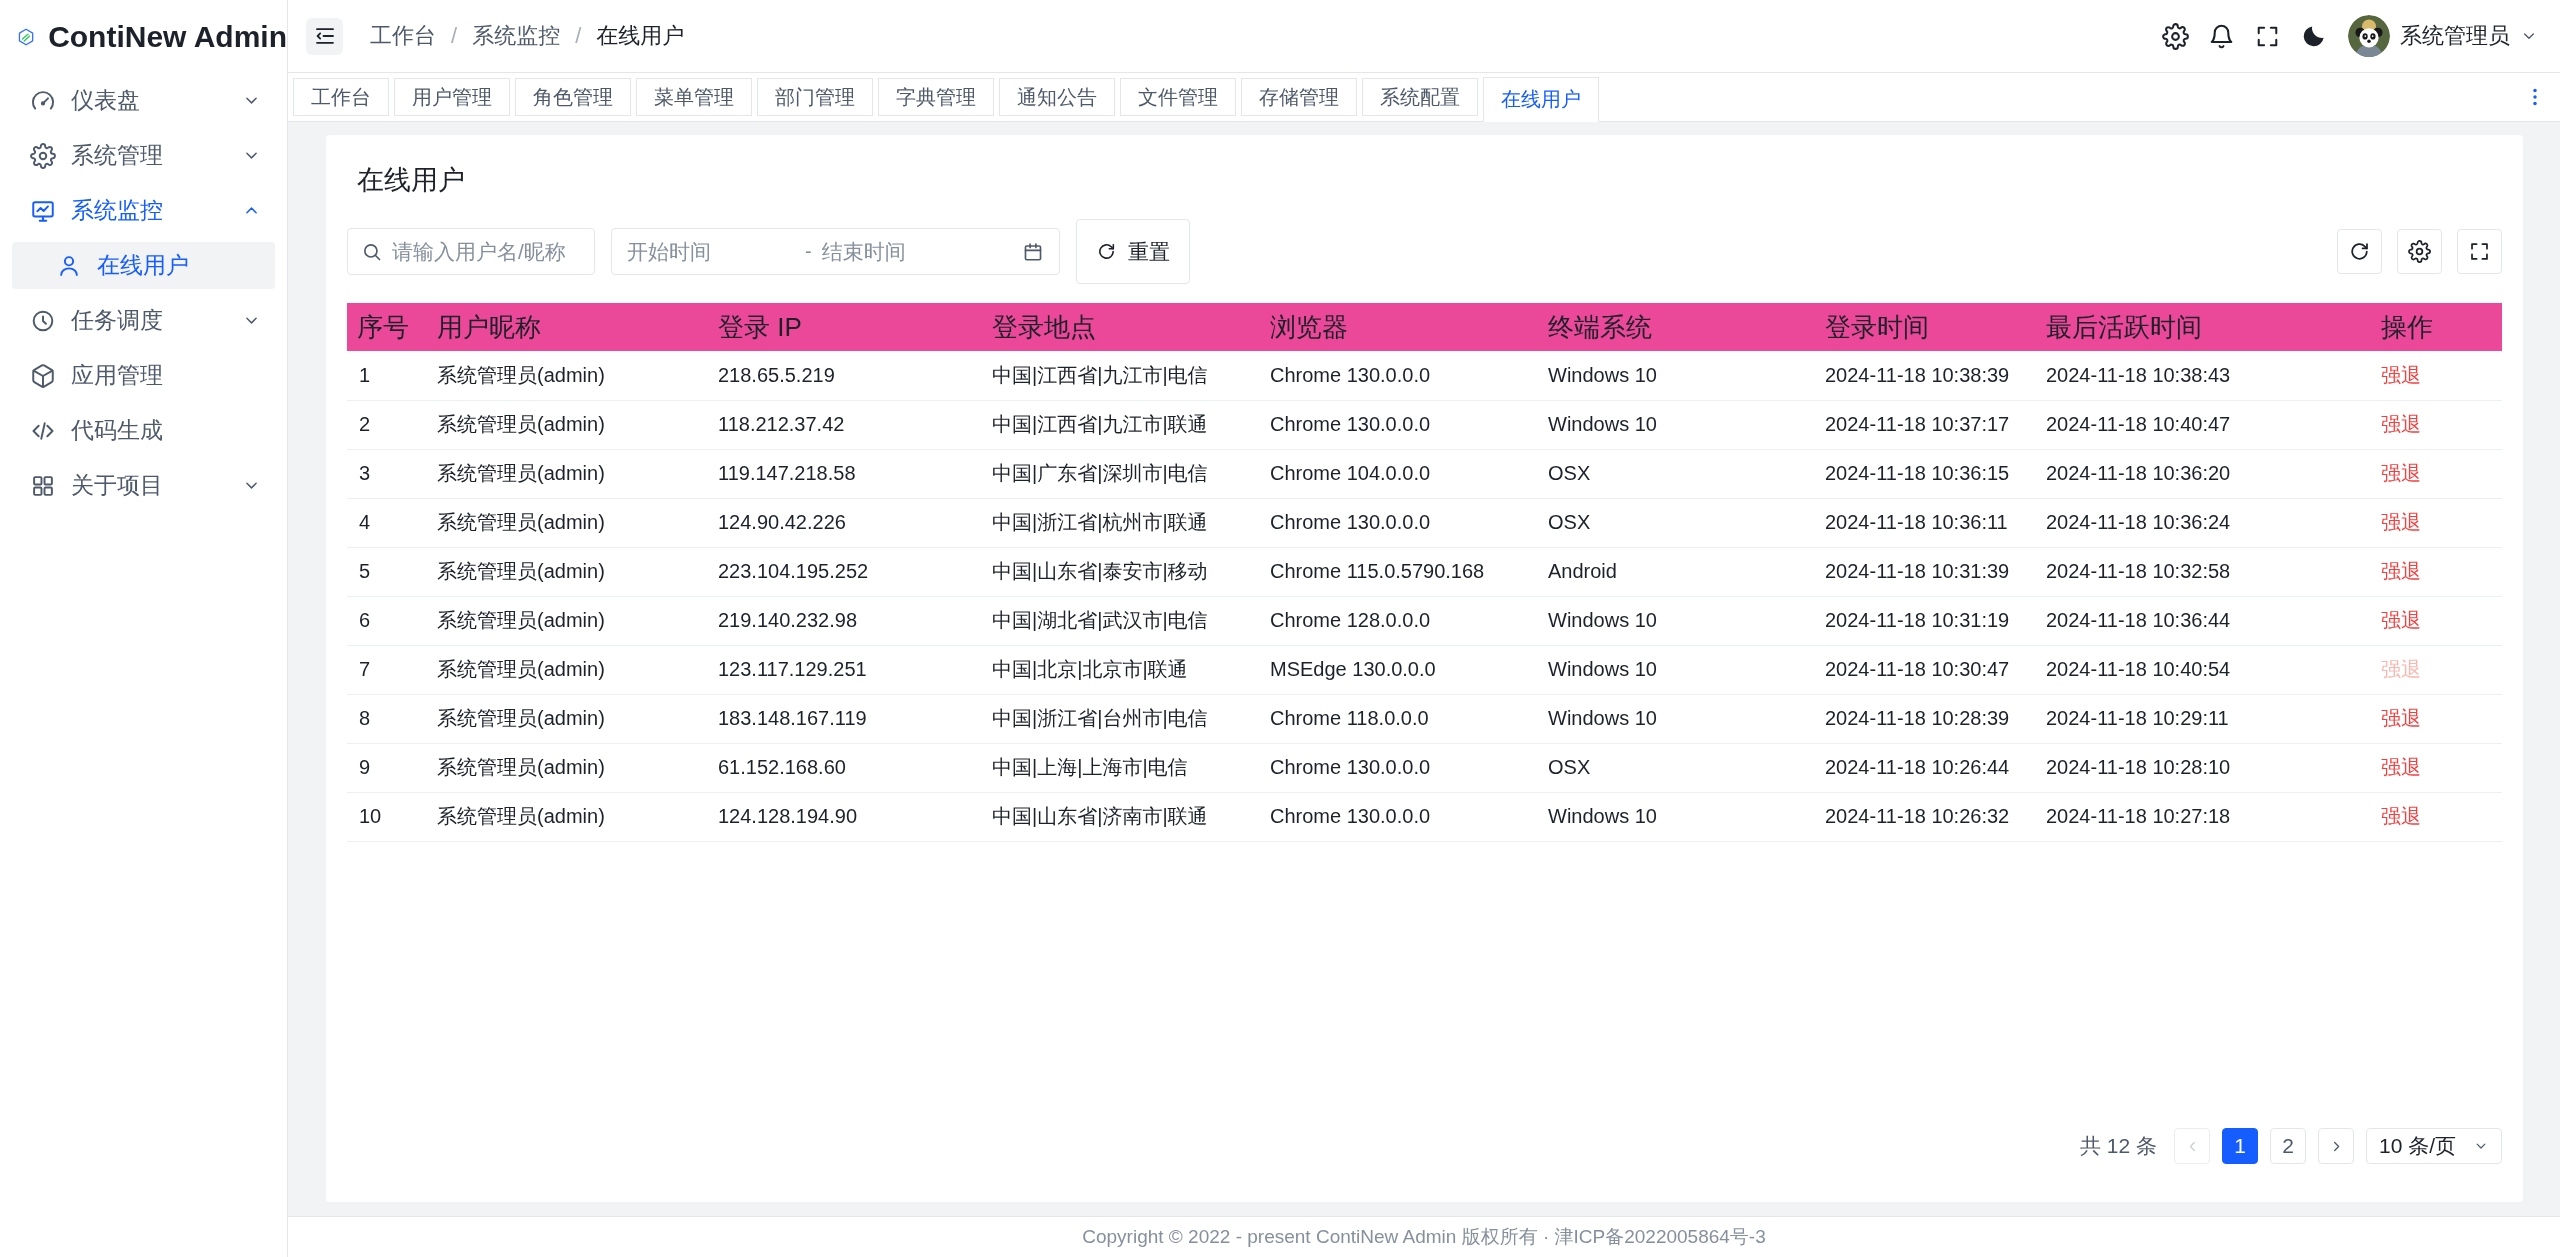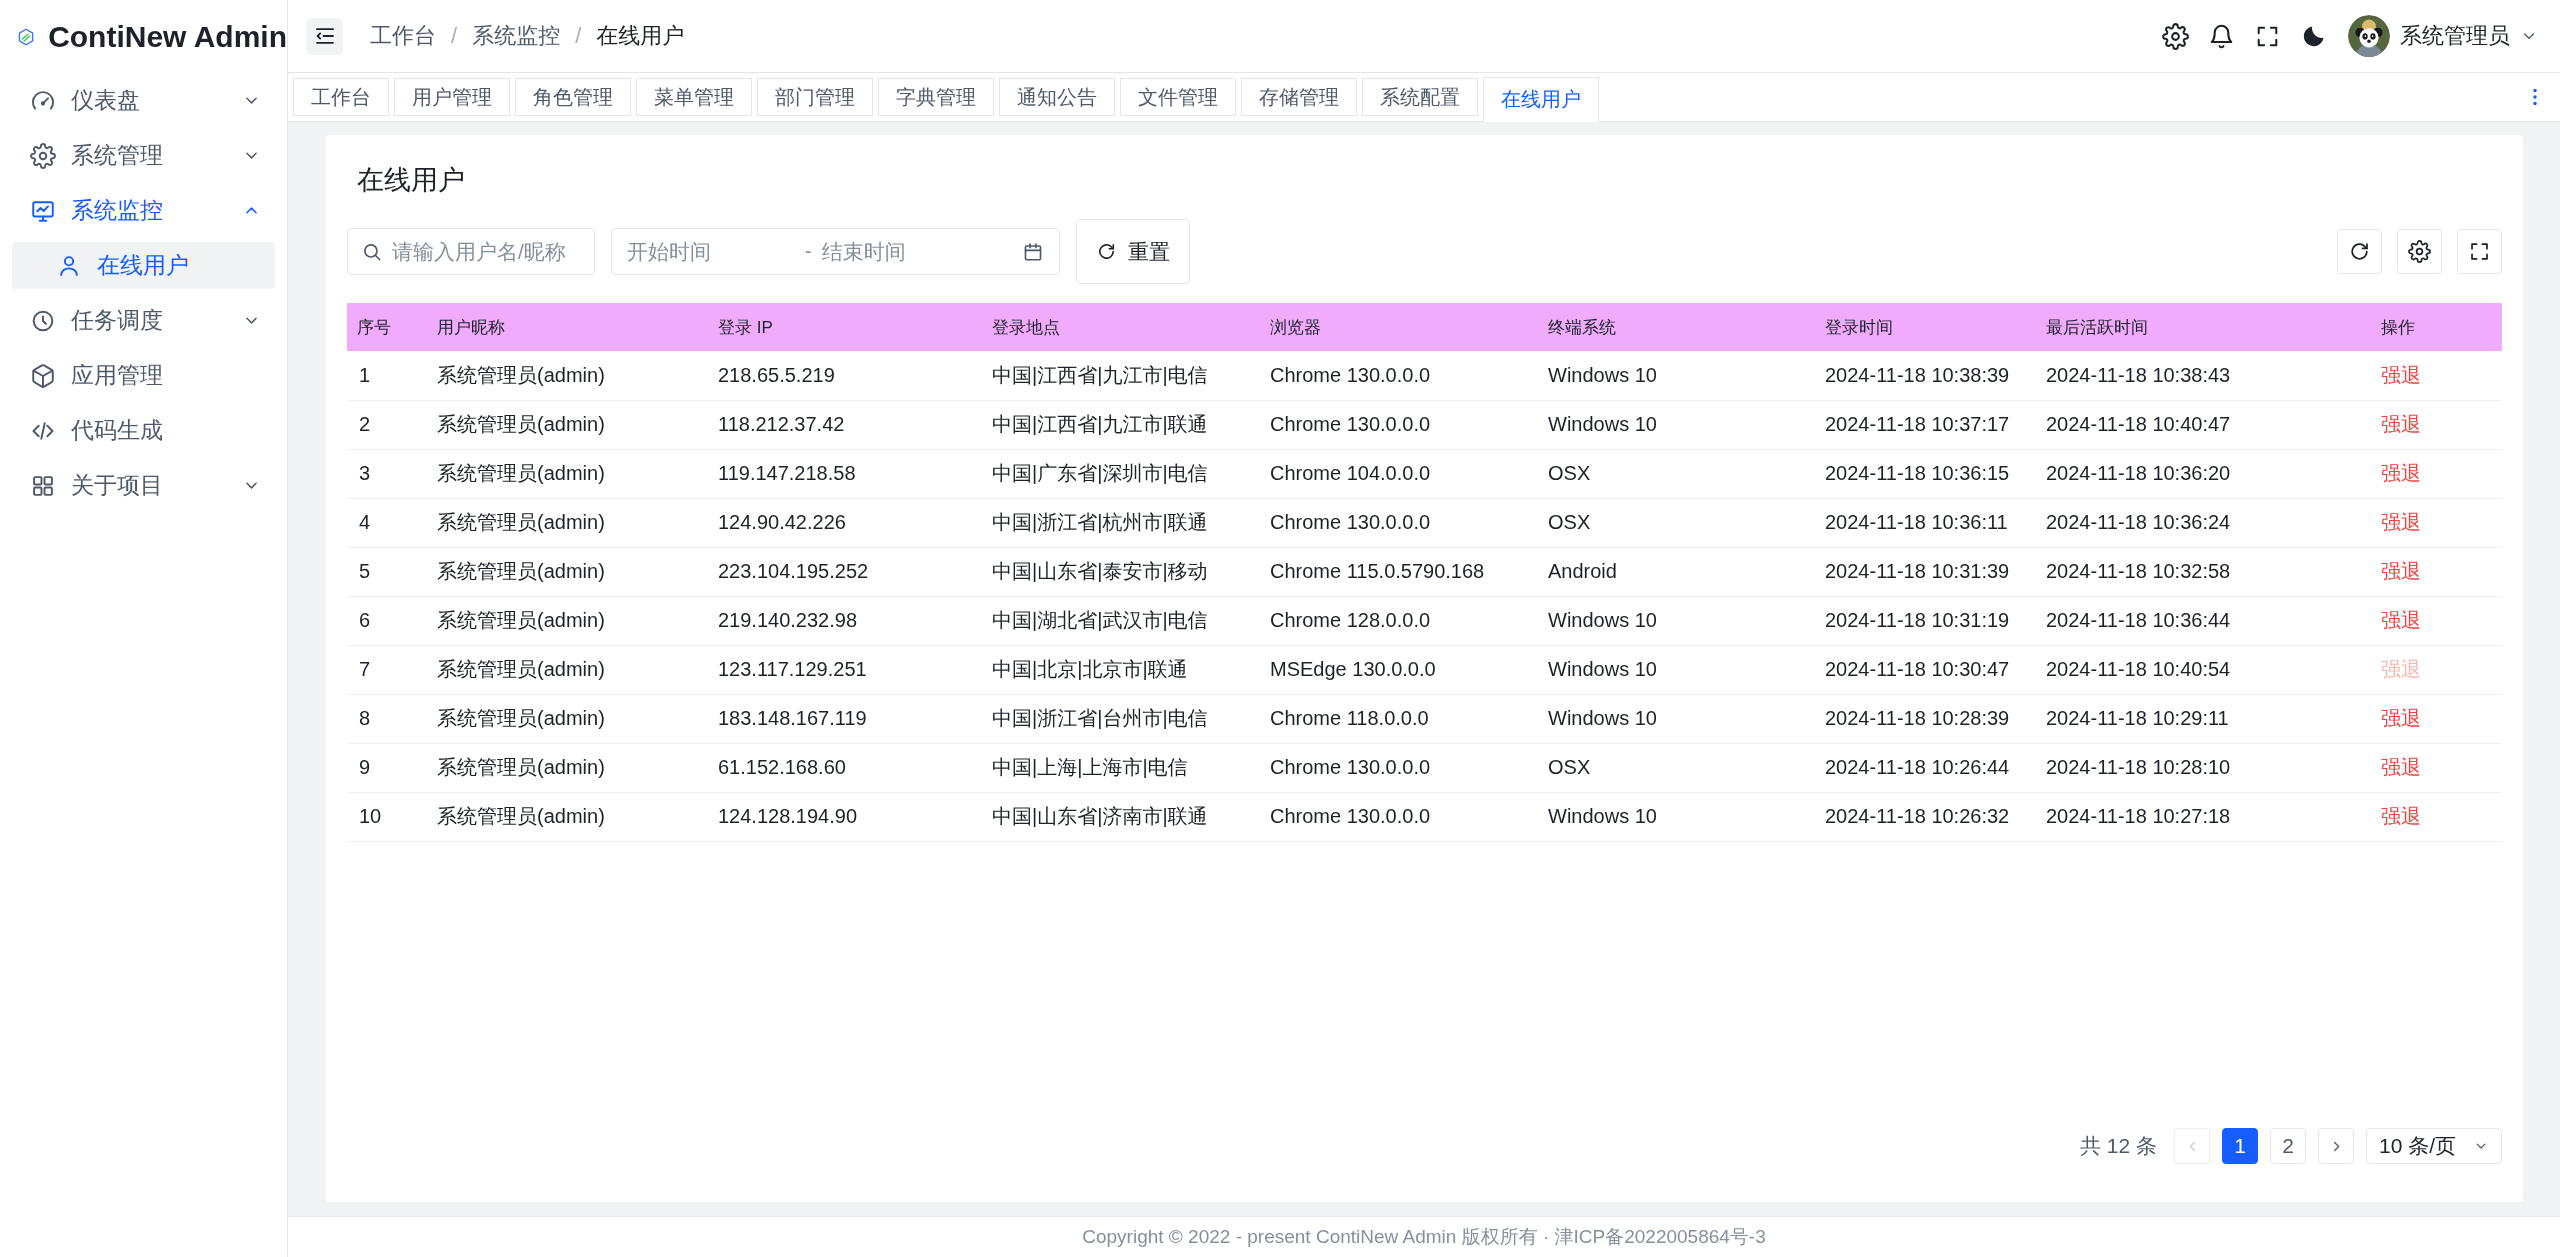--- a/index.html
+++ b/index.html
@@ -69,21 +69,21 @@
   .date-box input.end { flex:1; }
   .reset-btn { height:65px; padding:0 19px; border:1px solid #e5e6eb; border-radius:4px; background:#fff; display:flex; align-items:center; gap:11px; font-size:21px; color:#1d2129; cursor:pointer; font-family:inherit; }
   .reset-btn .icon { width:21px; height:21px; }
   .filter-right { margin-left:auto; display:flex; gap:15px; }
   .icon-btn { width:45px; height:45px; border:1px solid #e5e6eb; border-radius:4px; background:#fff; display:flex; align-items:center; justify-content:center; cursor:pointer; color:#1d2129; padding:0; }
   .icon-btn .icon { width:23px; height:23px; }
 
   
   .table-wrap { margin-top:19px; flex:0 0 auto; }
   table { width:100%; border-collapse:collapse; table-layout:fixed; }
-  thead th { height:48px; background:#f0abfc; font-size:17px; font-weight:500; color:#1d2129; text-align:left; padding:0 10px; white-space:nowrap; }
+  thead th { height:48px; background:#ec4899; font-size:26px; font-weight:500; color:#1d2129; text-align:left; padding:0 10px; white-space:nowrap; }
   tbody td { height:49px; font-size:20px; color:#1d2129; padding:0 10px; border-bottom:1px solid #eceff3; white-space:nowrap; overflow:hidden; }
   td.col-index { padding-left:12px; }
   .kick { color:#f53f3f; cursor:pointer; text-decoration:none; font-size:20px; }
   .kick.disabled { color:#fab6ad; cursor:not-allowed; }
 
   .spacer { flex:1; }
 
   
   .pagination { flex:0 0 auto; display:flex; align-items:center; justify-content:flex-end; gap:12px; margin-bottom:38px; }
   .page-total { font-size:21px; color:#4e5969; margin-right:5px; }

